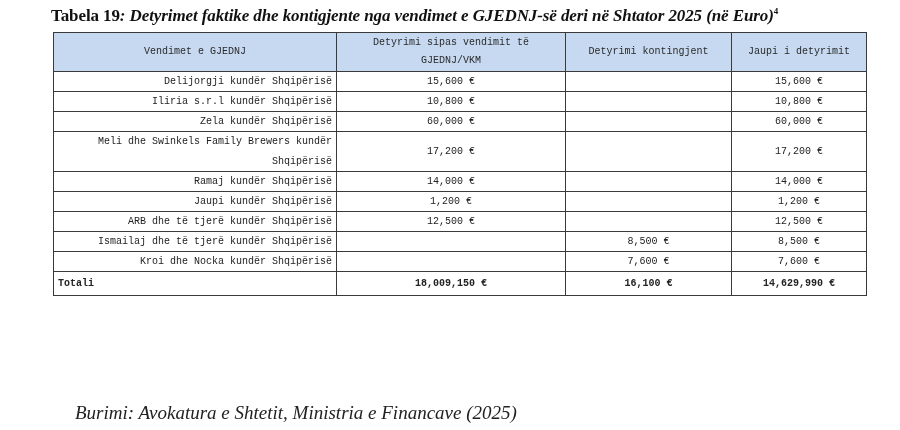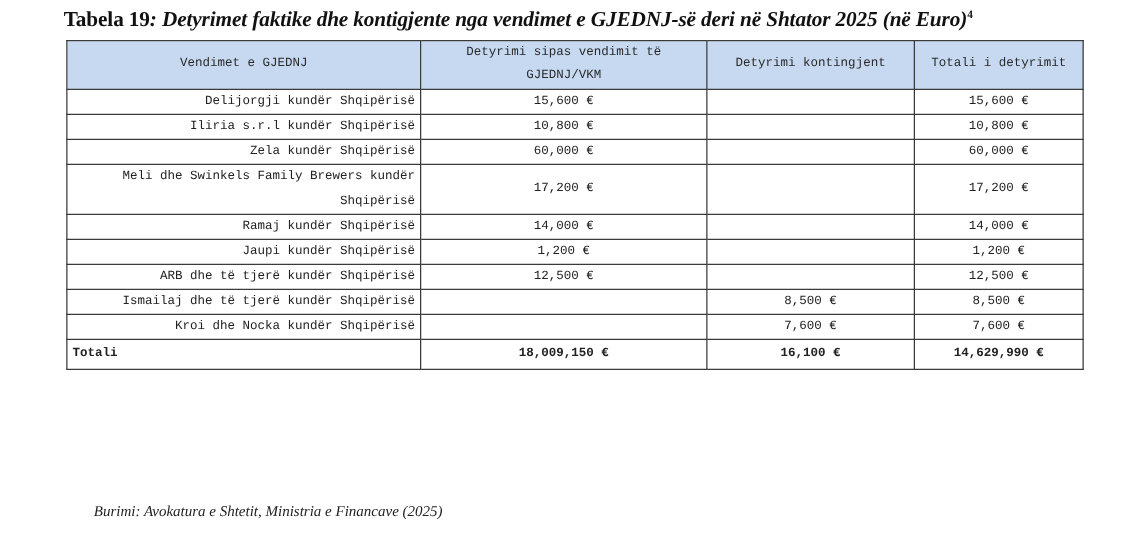--- a/index.html
+++ b/index.html
@@ -32,41 +32,41 @@
     col.c3 { width: 166px; }
     col.c4 { width: 135px; }
     td.name { text-align: right; }
     td.num { text-align: center; white-space: nowrap; }
     tr.multi td { line-height: 19.5px; }
     tr.total td { font-weight: bold; height: 23px; }
     tr.total td.name { text-align: left; }
     .source {
       position: absolute; left: 75px; top: 402px;
       font-family: "Liberation Serif", "DejaVu Serif", serif;
-      font-style: italic; font-size: 12px; color: #222; white-space: nowrap;
+      font-style: italic; font-size: 19px; color: #222; white-space: nowrap;
     }
   </style>
 </head>
 <body>
 
 <div class="caption"><span class="label">Tabela 19</span><span class="title">: Detyrimet faktike dhe kontigjente nga vendimet e GJEDNJ-së deri në Shtator 2025 (në Euro)</span><sup>4</sup></div>
 
 <table class="data">
   <colgroup>
       <col class="c1">
       <col class="c2">
       <col class="c3">
       <col class="c4">
     </colgroup>
   <thead>
     <tr>
       <th>Vendimet e GJEDNJ</th>
       <th>Detyrimi sipas vendimit të GJEDNJ/VKM</th>
       <th>Detyrimi kontingjent</th>
-      <th>Totali i detyrimit</th>
+      <th>Jaupi i detyrimit</th>
     </tr>
   </thead>
   <tbody>
     <tr>
       <td class="name">Delijorgji kundër Shqipërisë</td>
       <td class="num">15,600 €</td>
       <td class="num"></td>
       <td class="num">15,600 €</td>
     </tr>
     <tr>

